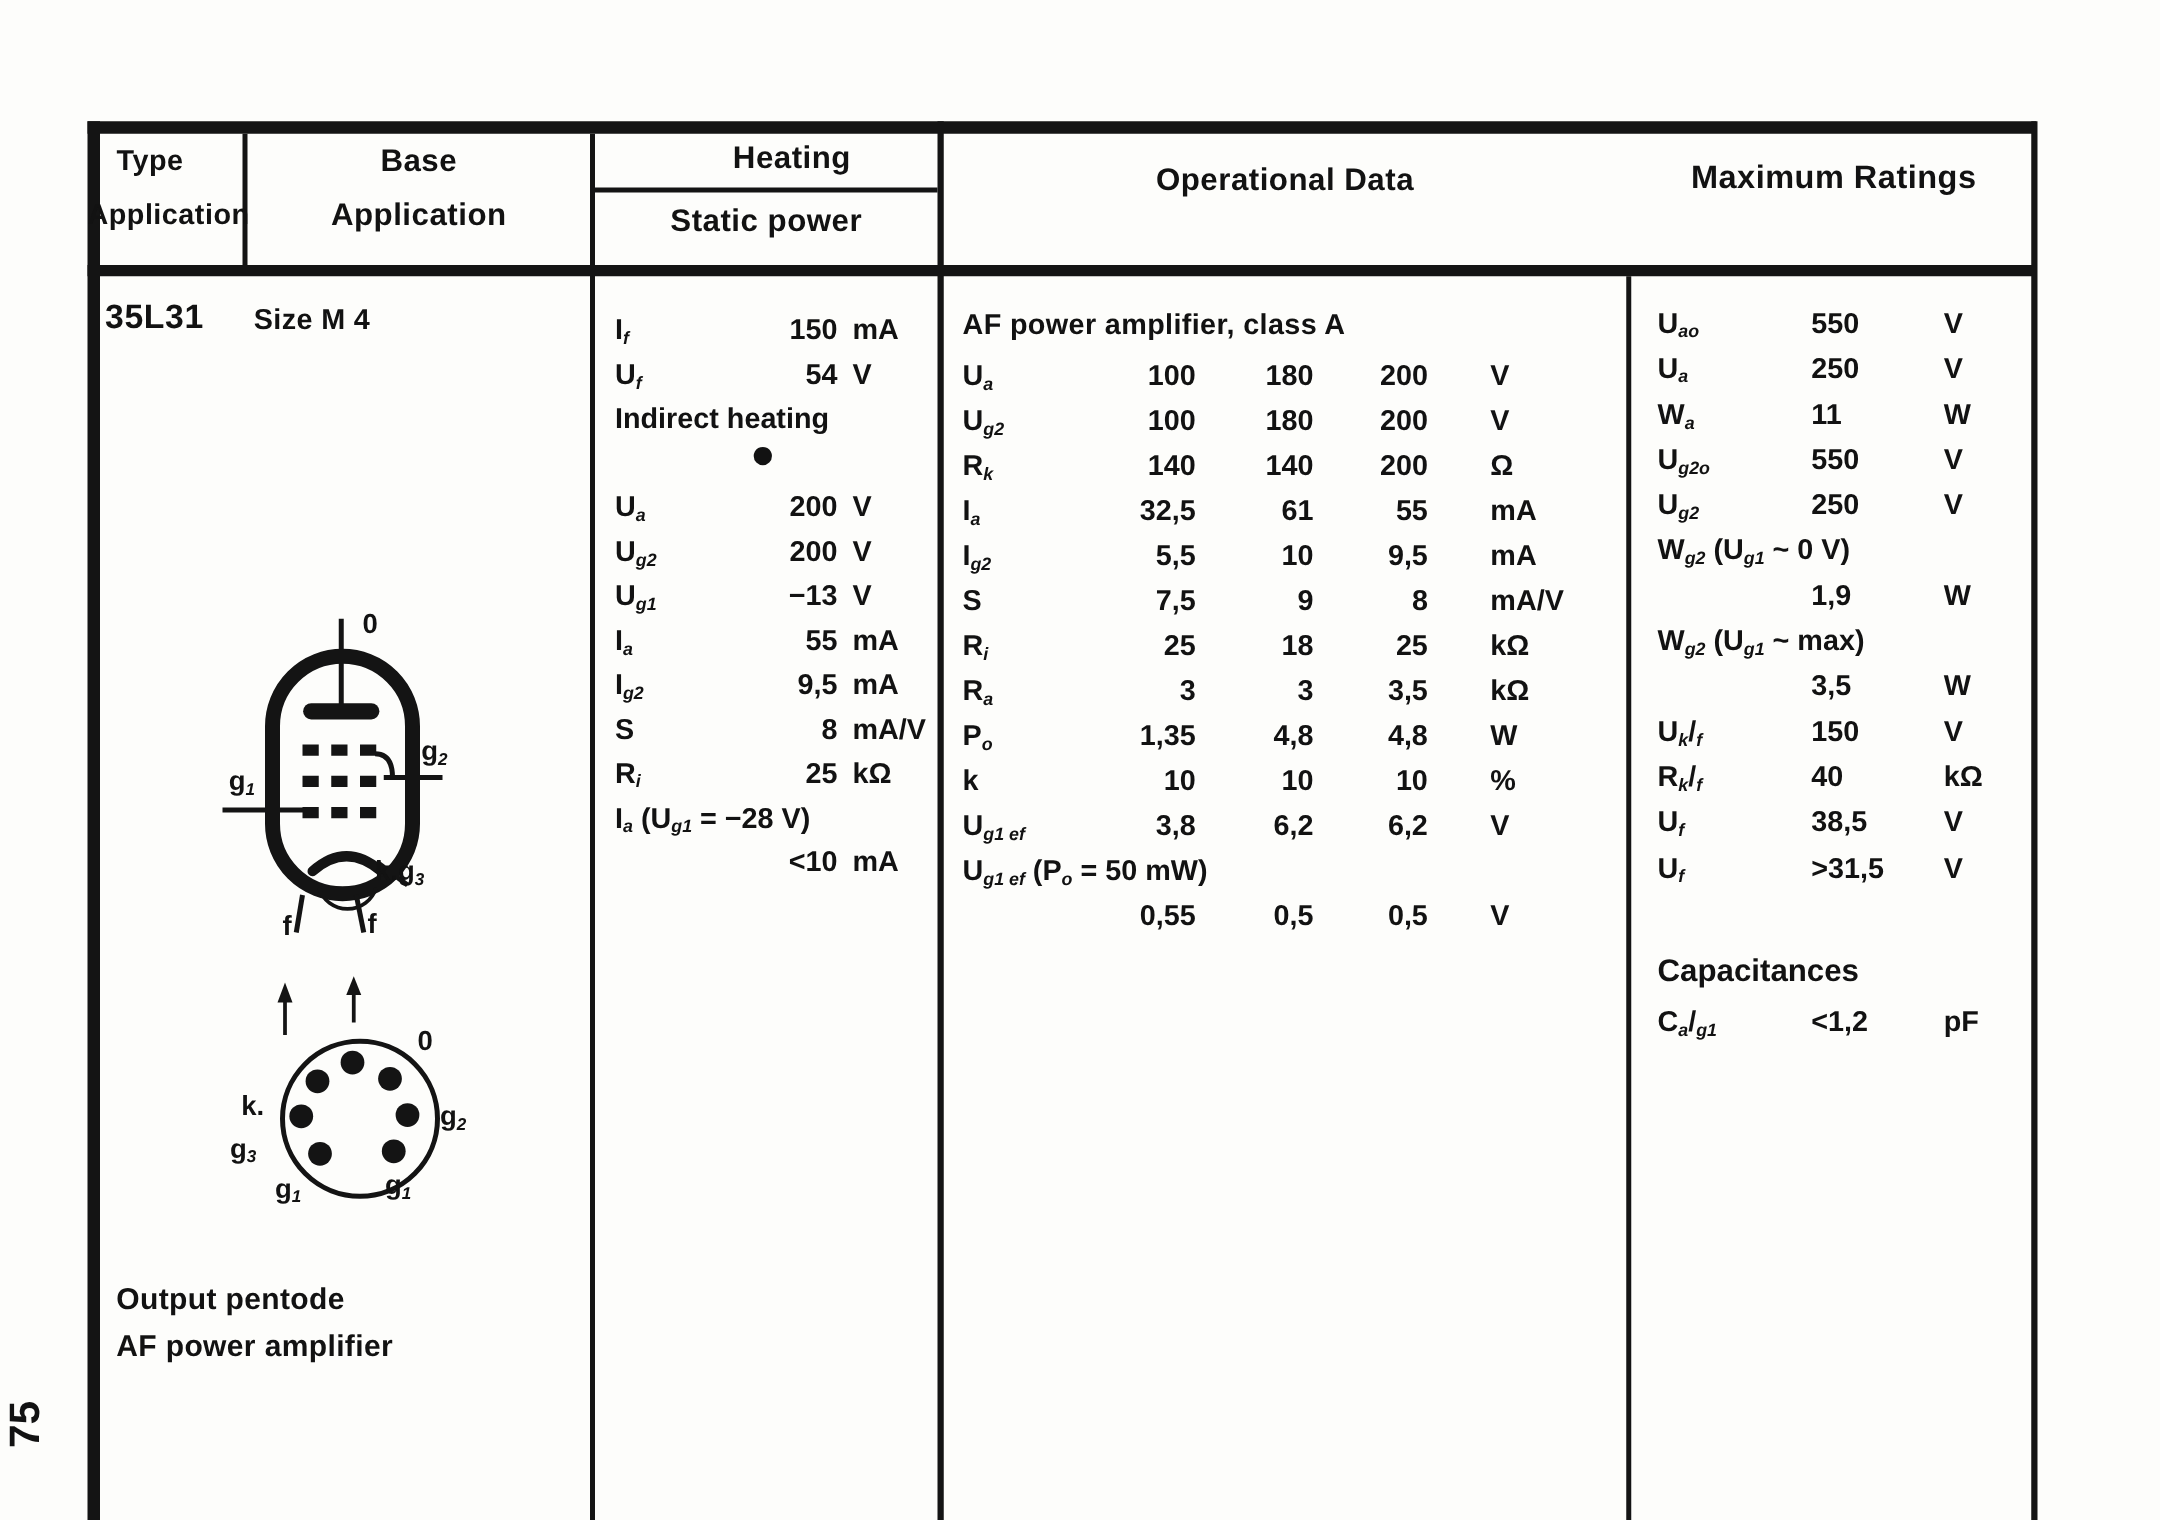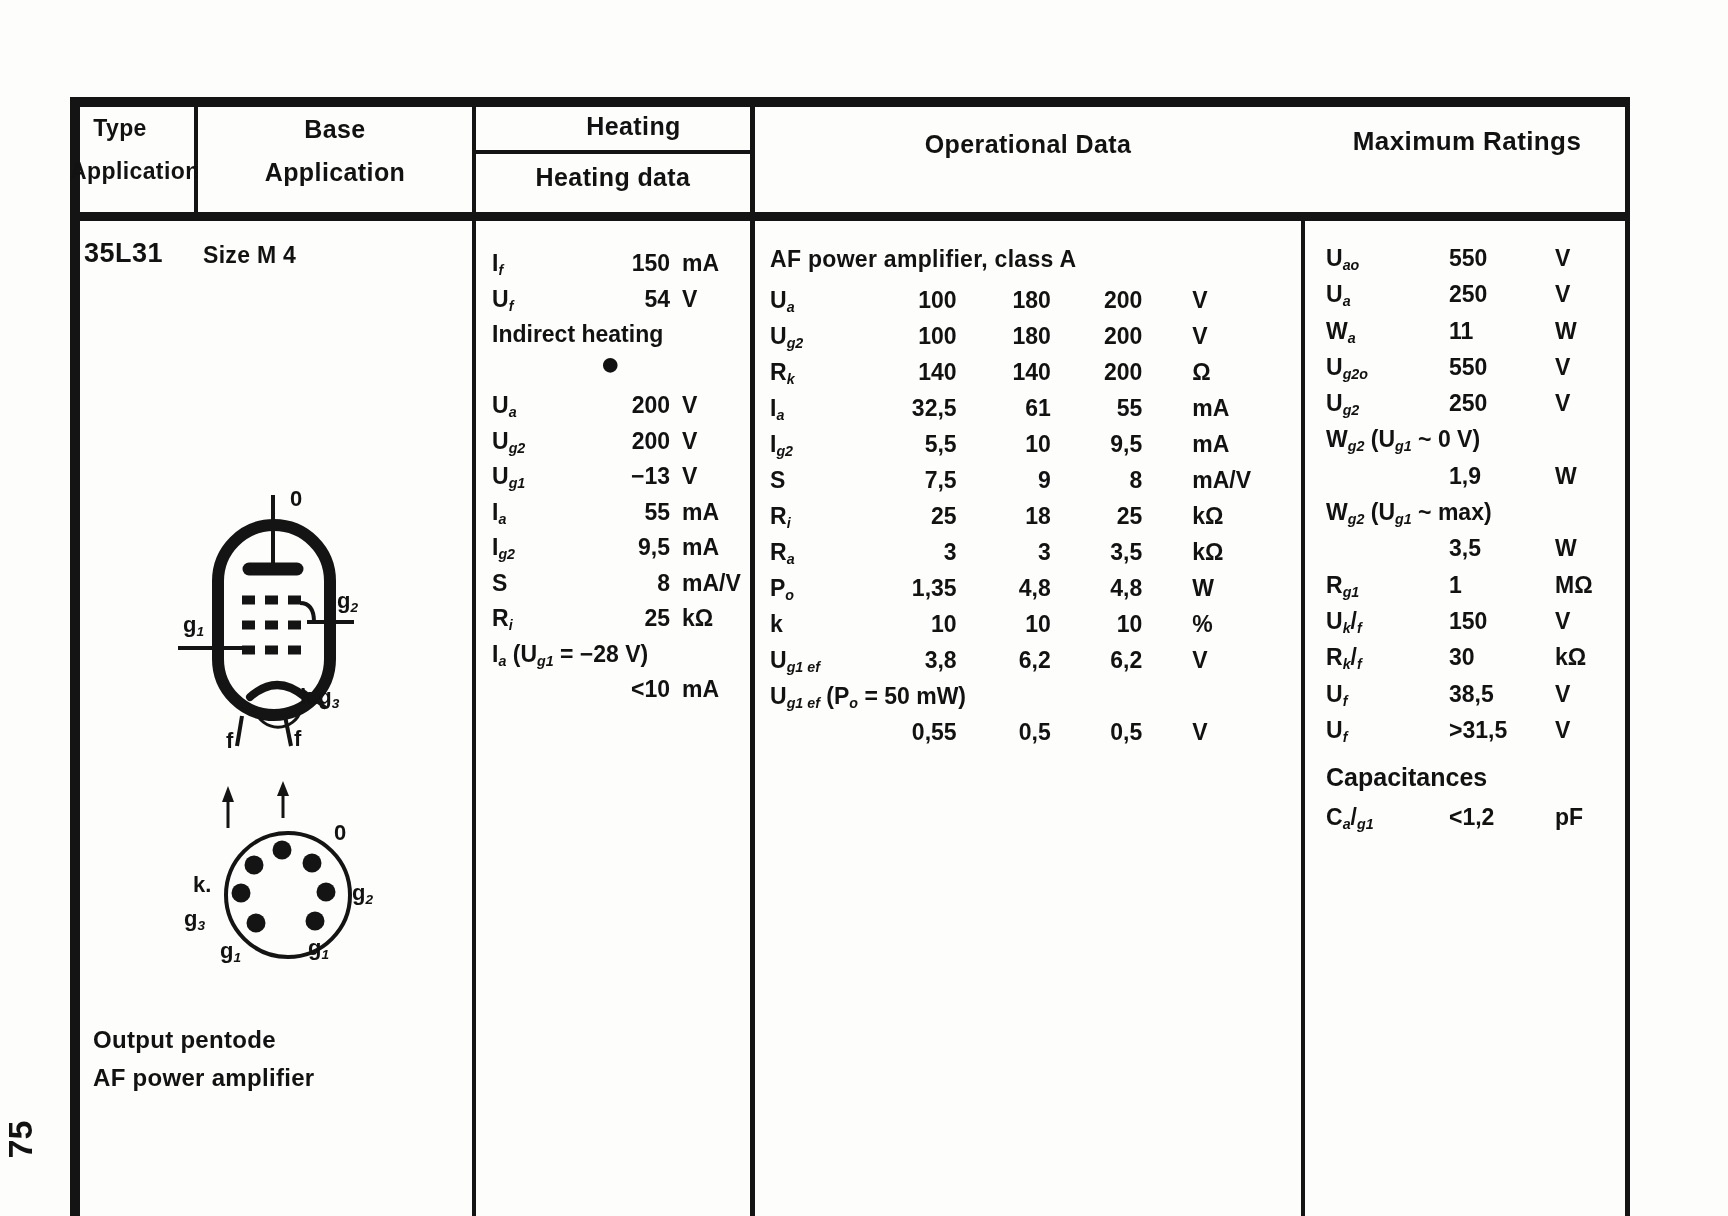--- a/index.html
+++ b/index.html
@@ -55,21 +55,21 @@
 <div class="ln" style="left:472px;top:107px;width:4px;height:1109px"></div>
 <div class="ln" style="left:750px;top:97px;width:5px;height:1119px"></div>
 <div class="ln" style="left:1301px;top:221px;width:4px;height:995px"></div>
 <div class="ln" style="left:476px;top:150px;width:274px;height:4px"></div>
 
 <div class="abs ctr hdr" style="left:70px;top:115px;width:100px;font-size:23px">Type</div>
 <div class="abs ctr hdr" style="left:70px;top:158px;width:124px;font-size:23px">Application</div>
 <div class="abs ctr hdr" style="left:198px;top:115px;width:274px">Base</div>
 <div class="abs ctr hdr" style="left:198px;top:158px;width:274px">Application</div>
 <div class="abs ctr hdr" style="left:476px;top:112px;width:315px">Heating</div>
-<div class="abs ctr hdr" style="left:476px;top:163px;width:274px">Heating data</div>
+<div class="abs ctr hdr" style="left:476px;top:163px;width:274px">Static power</div>
 <div class="abs ctr hdr" style="left:755px;top:130px;width:546px">Operational Data</div>
 <div class="abs ctr hdr" style="left:1305px;top:126px;width:324px;font-size:26px">Maximum Ratings</div>
 
 <div class="abs" style="left:84px;top:238px;font-size:27px;letter-spacing:0.5px">35L31</div>
 <div class="abs cell-label" style="left:203px;top:242px">Size M 4</div>
 <div class="abs cell-label" style="left:93px;top:1026px;font-size:24px">Output pentode</div>
 <div class="abs cell-label" style="left:93px;top:1064px;font-size:24px">AF power amplifier</div>
 <div class="abs" style="left:8px;top:1092px;width:48px;height:72px">
   <span style="display:inline-block;transform:rotate(-90deg) translate(-28px,-6px);font-size:34px">75</span>
 </div>
@@ -322,32 +322,27 @@
     <span class="lbl"><span>W</span><span class="sb">g2</span><span> (U</span><span class="sb">g1</span><span> ~ max)</span></span>
     <span class="val"></span>
     <span class="unit"></span>
   </div>
     <div class="m-row">
     <span class="lbl"></span>
     <span class="val">3,5</span>
     <span class="unit">W</span>
   </div>
     <div class="m-row">
-    <span class="lbl"><span>R</span><span class="sb">g1</span></span>
-    <span class="val">1</span>
-    <span class="unit">MΩ</span>
-  </div>
-    <div class="m-row">
     <span class="lbl"><span>U</span><span class="sb">k</span><span>/</span><span class="sb">f</span></span>
     <span class="val">150</span>
     <span class="unit">V</span>
   </div>
     <div class="m-row">
     <span class="lbl"><span>R</span><span class="sb">k</span><span>/</span><span class="sb">f</span></span>
-    <span class="val">30</span>
+    <span class="val">40</span>
     <span class="unit">kΩ</span>
   </div>
     <div class="m-row">
     <span class="lbl"><span>U</span><span class="sb">f</span></span>
     <span class="val">38,5</span>
     <span class="unit">V</span>
   </div>
     <div class="m-row">
     <span class="lbl"><span>U</span><span class="sb">f</span></span>
     <span class="val">&gt;31,5</span>

